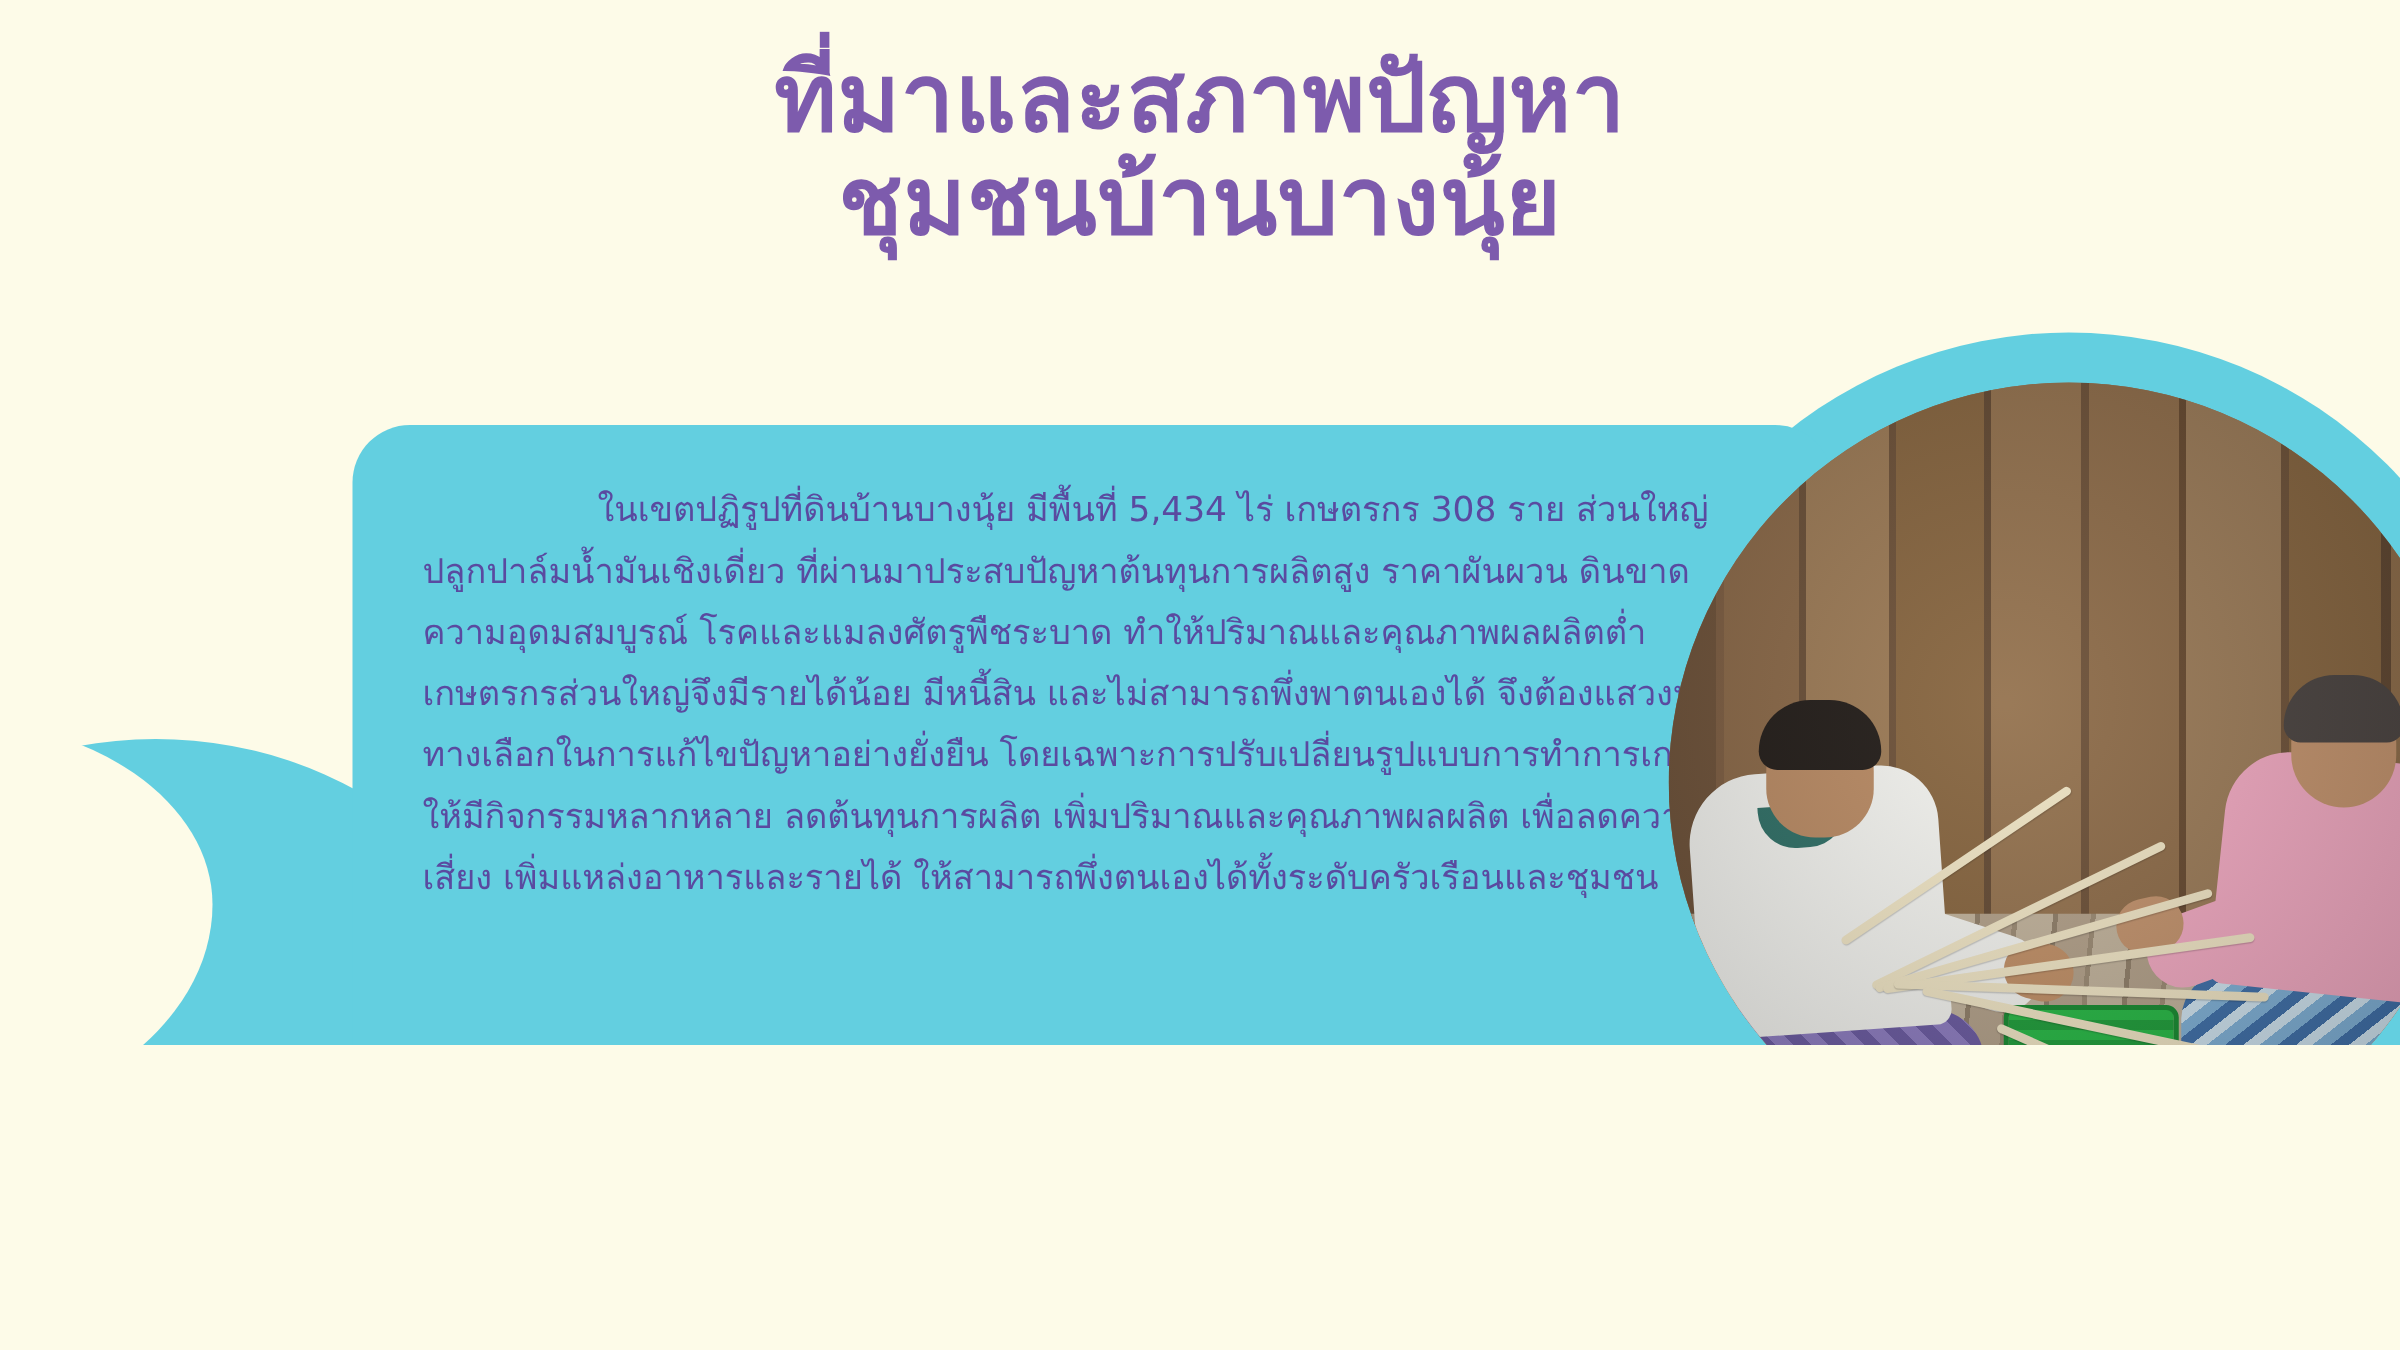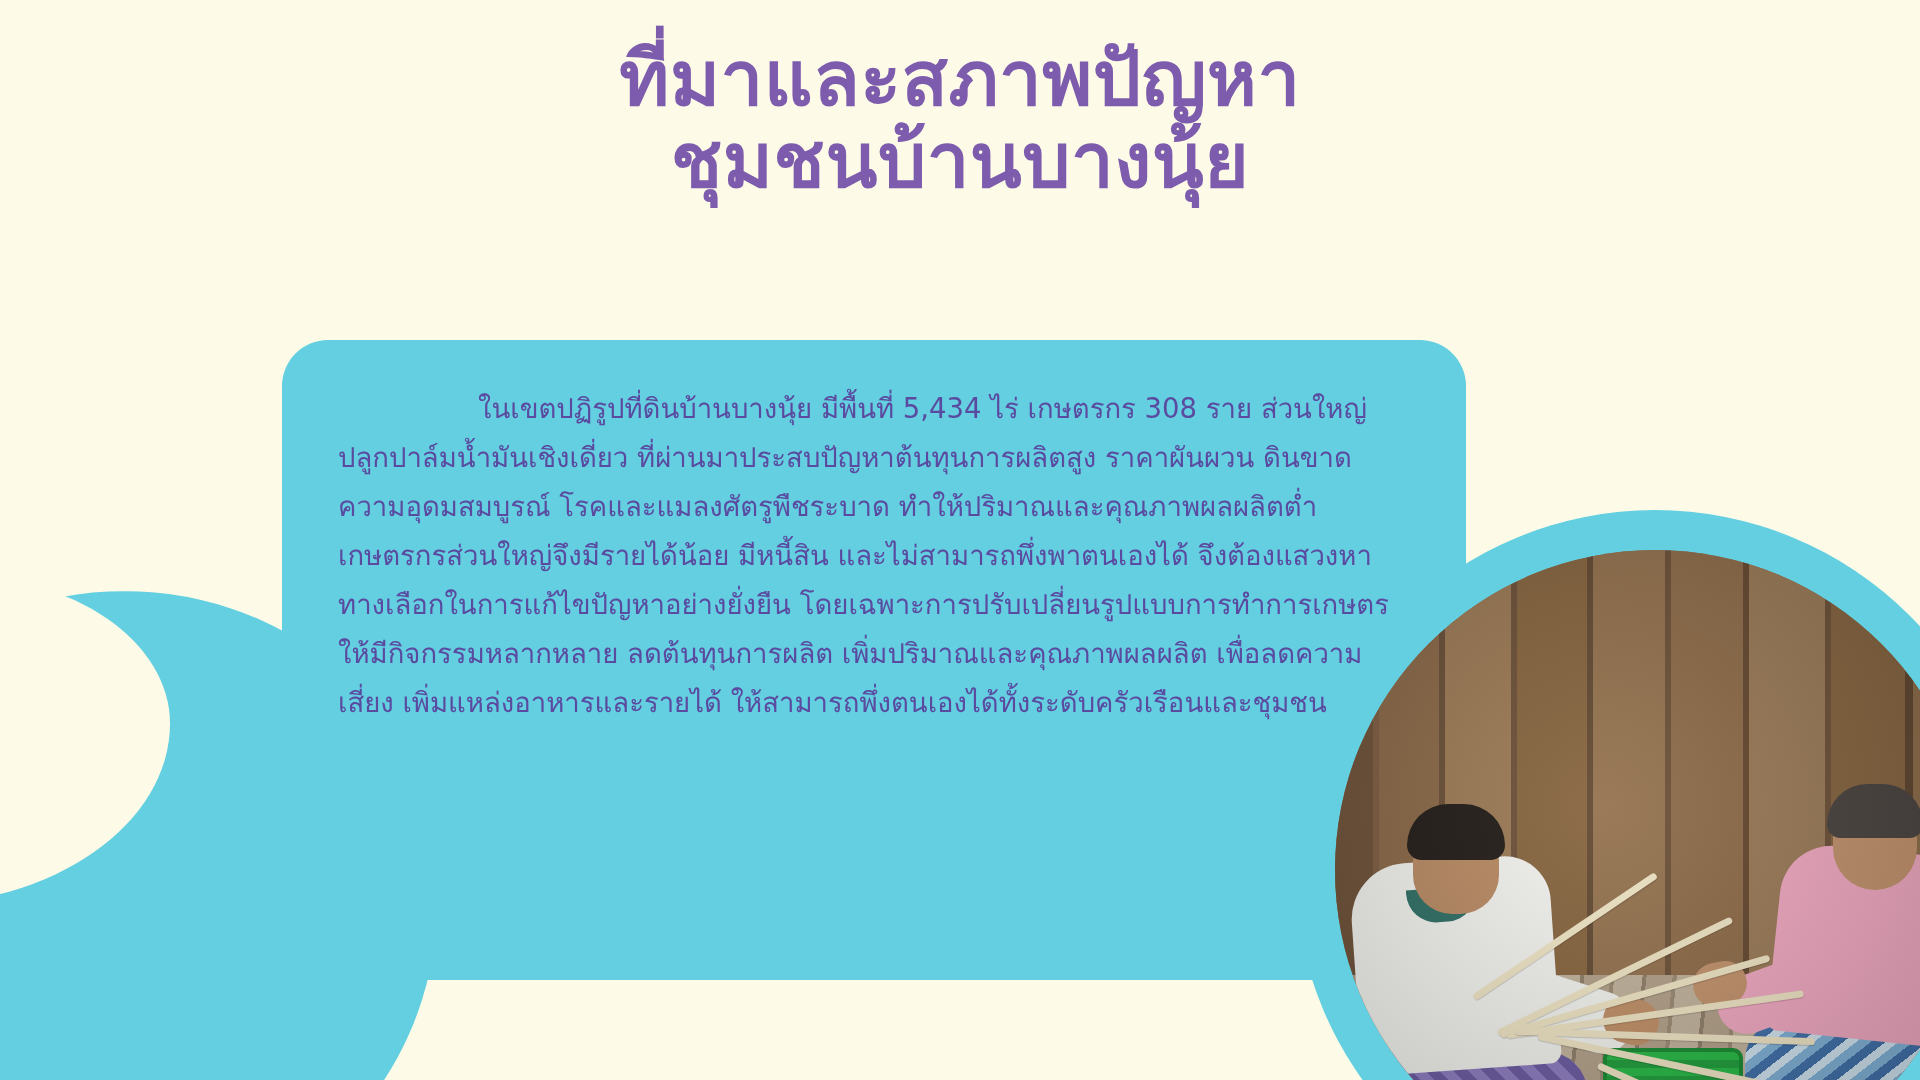--- a/index.html
+++ b/index.html
@@ -13,21 +13,21 @@
     font-family: "DejaVu Sans", "Liberation Sans", sans-serif;
     overflow: hidden;
     position: relative;
   }
 
   #slide {
     position: absolute;
     left: 0;
     top: 0;
     width: 1920px;
-    height: 1080px;
+    height: 836px;
     background: #fdfbe8;
     overflow: hidden;
   }
 
   
   .blob-left {
     position: absolute;
     left: -320px;
     top: 600px;
     width: 760px;

